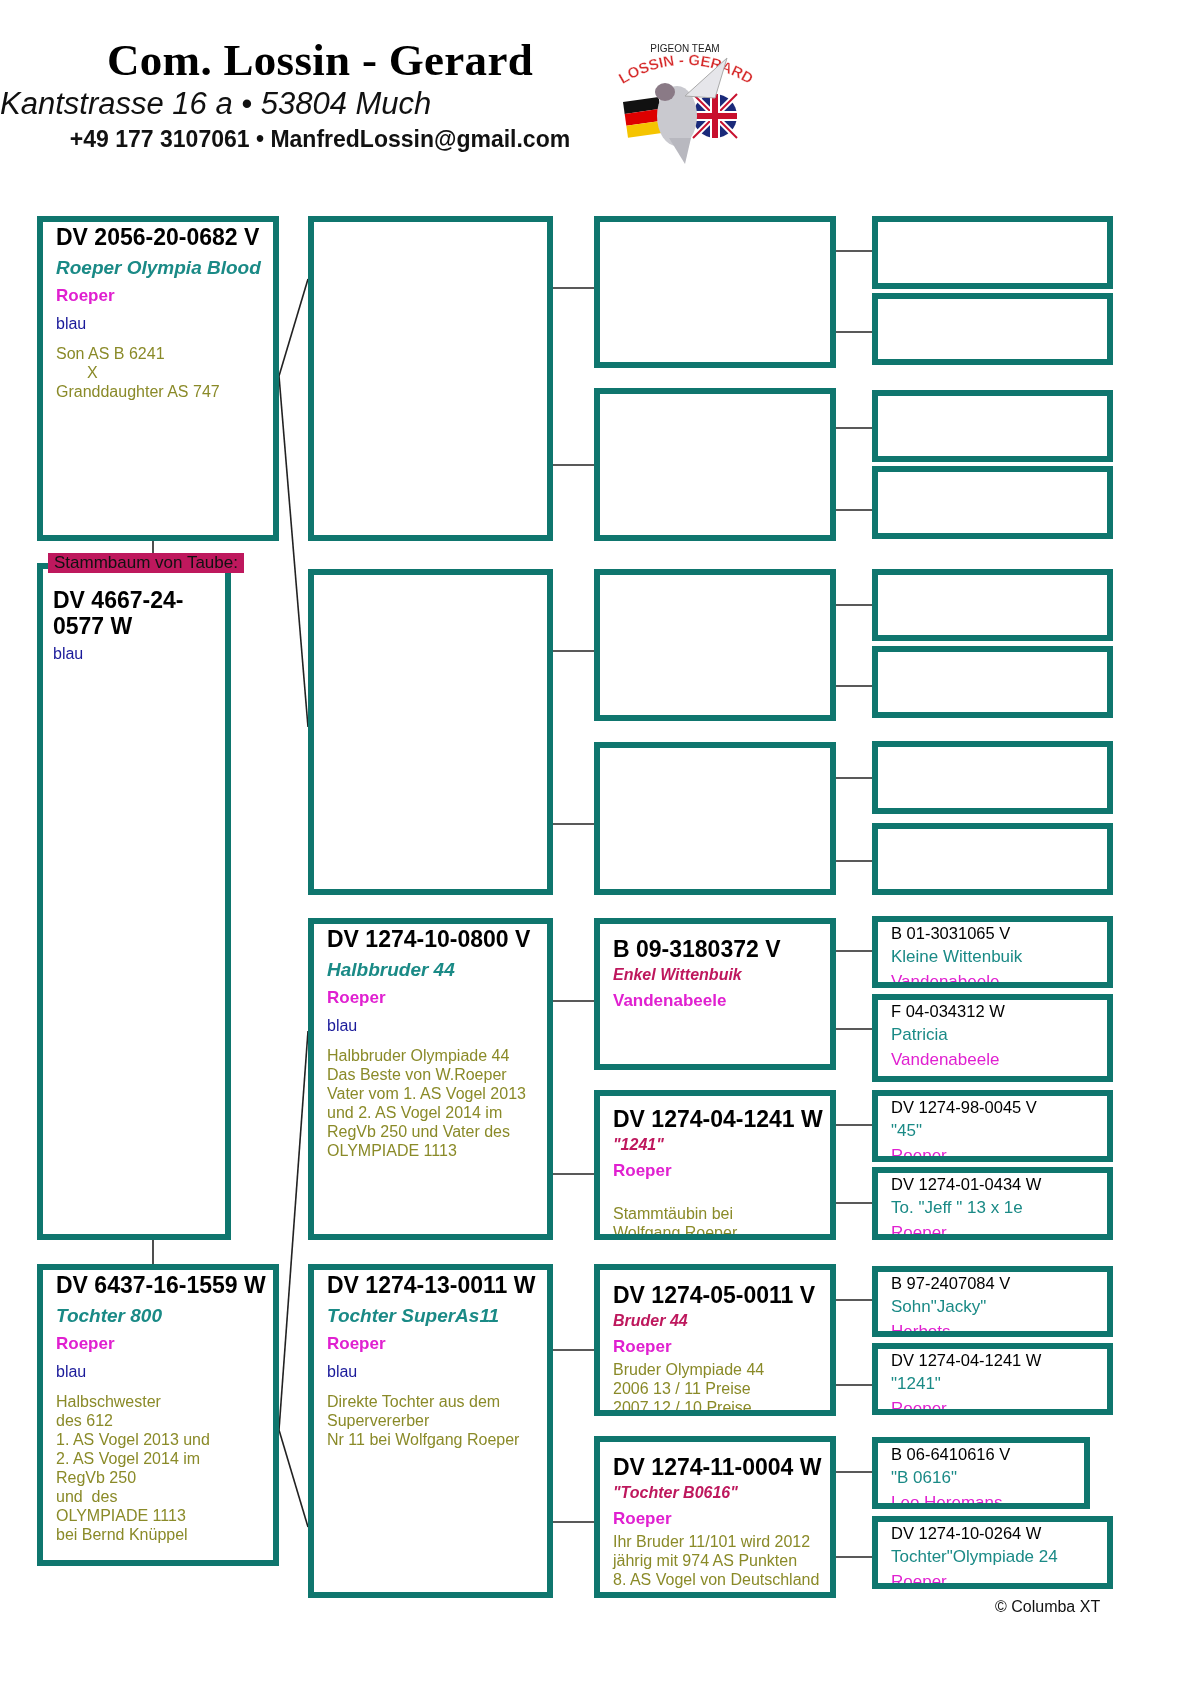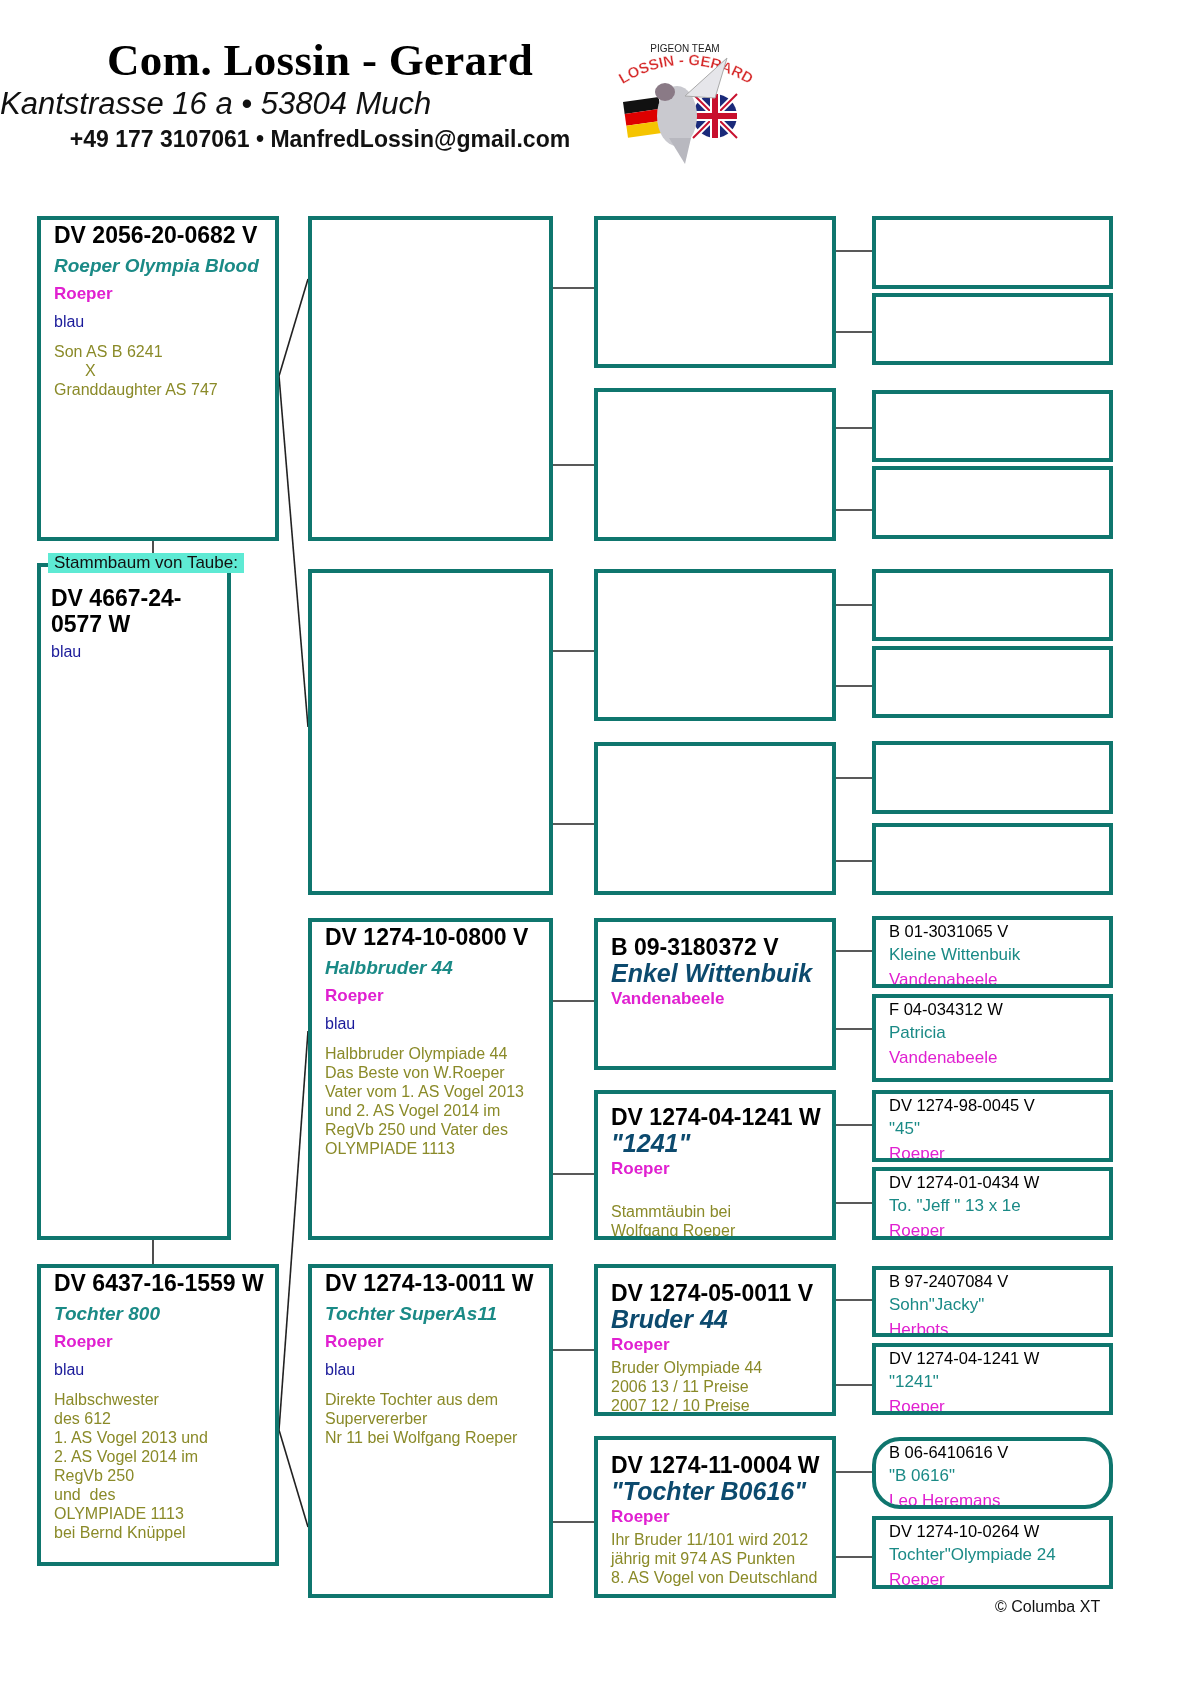--- a/index.html
+++ b/index.html
@@ -1,37 +1,37 @@
 <!DOCTYPE html>
 <html><head>
 <meta charset="utf-8">
 <style>
   html, body { margin:0; padding:0; background:#ffffff; }
   body { width:1190px; height:1682px; position:relative; overflow:hidden; font-family:"Liberation Sans", sans-serif; }
   .hdr-title { position:absolute; left:0; top:34px; width:640px; text-align:center; font-family:"Liberation Serif", serif; font-weight:bold; font-size:45px; color:#000; letter-spacing:0.3px; }
   .hdr-addr { position:absolute; left:0; top:86px; width:640px; font-style:italic; font-size:31px; color:#111; }
   .hdr-contact { position:absolute; left:0; top:126px; width:640px; text-align:center; font-weight:bold; font-size:23px; color:#111; }
   .logo { position:absolute; left:615px; top:38px; width:140px; height:130px; }
-  .box { position:absolute; border:4px solid #0f766e; box-sizing:border-box; background:#fff; overflow:hidden; }
+  .box { position:absolute; border:6px solid #0f766e; box-sizing:border-box; background:#fff; overflow:hidden; }
   .box .ring { font-weight:bold; color:#000; }
   .big .ring { font-size:23px; margin:0 0 4px 0; line-height:26px; }
   .big .name { font-size:19px; font-weight:bold; font-style:italic; color:#1a8a86; line-height:28px; }
   .big .breeder { font-size:17px; font-weight:bold; color:#e020d0; line-height:28px; }
   .big .color { font-size:16px; color:#1a1a9a; line-height:28px; }
   .big .notes { font-size:16px; color:#8a8a28; line-height:19px; margin-top:6px; white-space:pre; }
   .pad { padding:2px 0 0 13px; }
   .small { padding:0 0 0 13px; }
   .small .ring { font-weight:normal; font-size:16.5px; line-height:22px; margin-top:0; }
   .small .name { font-size:17px; color:#1a8a86; line-height:25px; }
   .small .breeder { font-size:17px; color:#e020d0; line-height:25px; }
   .mid .ring { font-size:23px; line-height:26px; }
-  .mid .name { font-size:25px; font-weight:bold; font-style:italic; color:#0c4a6e; line-height:26px; }
+  .mid .name { font-size:16px; font-weight:bold; font-style:italic; color:#be185d; line-height:26px; }
   .mid .breeder { font-size:17px; font-weight:bold; color:#e020d0; line-height:26px; }
   .mid .notes { font-size:16px; color:#8a8a28; line-height:19px; margin-top:20px; white-space:pre; }
-  .subject-legend { position:absolute; left:48px; top:553px; background:#5eead4; padding:0 6px; font-size:17px; color:#111; }
+  .subject-legend { position:absolute; left:48px; top:553px; background:#be185d; padding:0 6px; font-size:17px; color:#111; }
   .footer { position:absolute; left:995px; top:1598px; font-size:16px; color:#111; }
   svg.lines { position:absolute; left:0; top:0; width:1190px; height:1682px; pointer-events:none; }
 </style>
 </head>
 <body>
 
 <div class="hdr-title">Com. Lossin - Gerard</div>
 <div class="hdr-addr">Kantstrasse 16 a • 53804 Much</div>
 <div class="hdr-contact">+49 177 3107061 • ManfredLossin@gmail.com</div>
 
@@ -233,21 +233,21 @@
 <div class="box small" style="left:872px;top:1266px;width:241px;height:71px;">
   <div class="ring">B 97-2407084 V</div>
   <div class="name">Sohn"Jacky"</div>
   <div class="breeder">Herbots</div>
 </div>
 <div class="box small" style="left:872px;top:1343px;width:241px;height:72px;">
   <div class="ring">DV 1274-04-1241 W</div>
   <div class="name">"1241"</div>
   <div class="breeder">Roeper</div>
 </div>
-<div class="box small" style="left:872px;top:1437px;width:241px;height:72px;border-radius:28px;">
+<div class="box small" style="left:872px;top:1437px;width:218px;height:72px;">
   <div class="ring">B 06-6410616 V</div>
   <div class="name">"B 0616"</div>
   <div class="breeder">Leo Heremans</div>
 </div>
 <div class="box small" style="left:872px;top:1516px;width:241px;height:73px;">
   <div class="ring">DV 1274-10-0264 W</div>
   <div class="name">Tochter"Olympiade 24</div>
   <div class="breeder">Roeper</div>
 </div>
 

